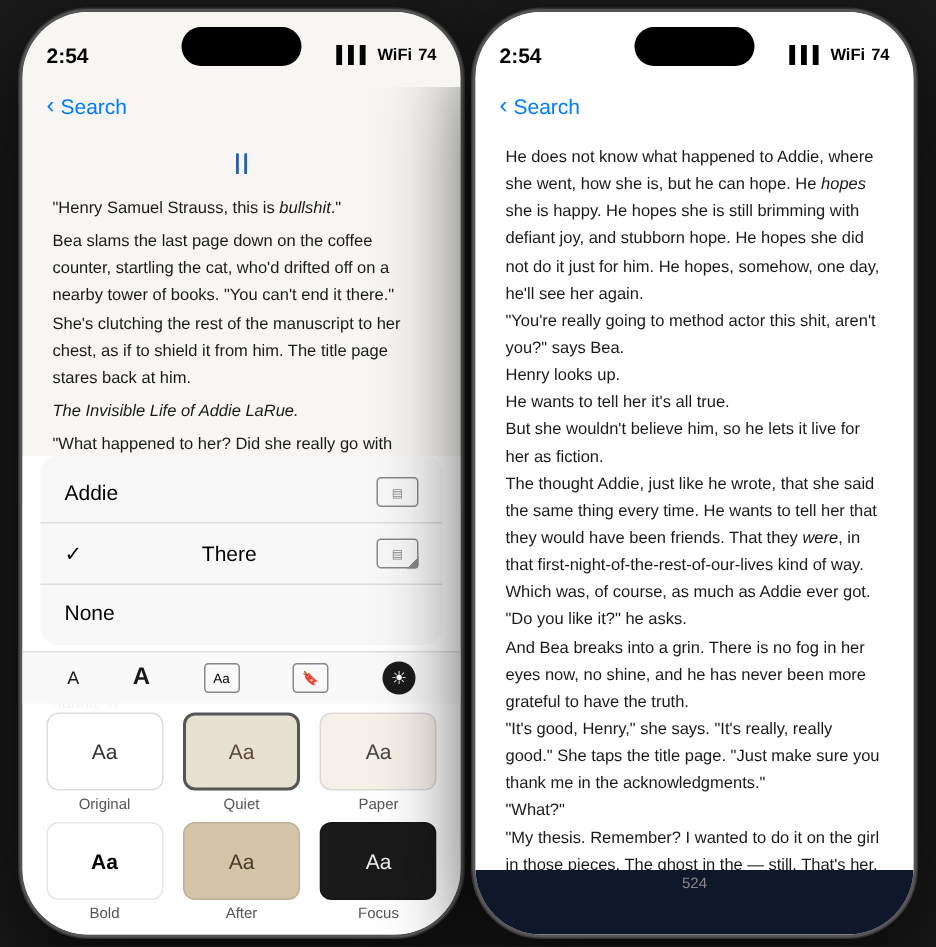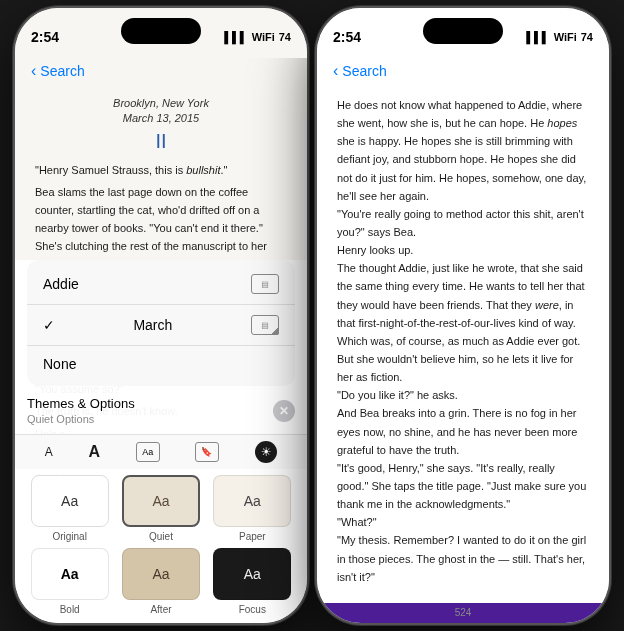--- a/index.html
+++ b/index.html
@@ -412,21 +412,20 @@
 
       <div class="nav-bar">
         <div class="nav-back">
           <span class="chevron">‹</span>
           <span>Search</span>
         </div>
       </div>
 
       <div class="book-content" style="position:relative; height:240px; overflow:hidden;">
         <div class="book-header">
-          <div class="location">Brooklyn, New York<br>March 13, 2015</div>
           <div class="chapter">II</div>
         </div>
         <div class="book-text">
           <p>"Henry Samuel Strauss, this is <em>bullshit</em>."</p>
           <p>Bea slams the last page down on the coffee counter, startling the cat, who'd drifted off on a nearby tower of books. "You can't end it there." She's clutching the rest of the manuscript to her chest, as if to shield it from him. The title page stares back at him.</p>
           <p><em>The Invisible Life of Addie LaRue.</em></p>
           <p>"What happened to her? Did she really go with Luc? After all that?"</p>
           <p>Henry shrugs. "I assume so."</p>
           <p>"You assume so?"</p>
           <p>The truth is, he doesn't know.</p>
@@ -442,37 +441,31 @@
 
         <div class="slide-menu">
           <div class="slide-menu-item">
             <span>Addie</span>
             <div class="menu-icon">
               <span style="font-size:8px; color:#888;">▤</span>
             </div>
           </div>
           <div class="slide-menu-item active">
             <span>✓</span>
-            <span>March</span>
+            <span>There</span>
             <div class="menu-icon curl">
               <span style="font-size:8px; color:#888;">▤</span>
             </div>
           </div>
           <div class="slide-menu-item">
             <span>None</span>
             <div style="width:28px"></div>
           </div>
         </div>
 
-        <div class="themes-section">
-          <div class="themes-header">
-            <span class="themes-title">Themes &amp; Options<br><span style="font-size:11px; color:#888; font-weight:400;">Quiet Options</span></span>
-            <div class="close-btn">✕</div>
-          </div>
-        </div>
 
         <div class="font-controls">
           <span class="font-btn" style="font-size:12px;">A</span>
           <span class="font-btn large" style="font-size:16px; font-weight:600;">A</span>
           <div class="font-icon">
             <span style="font-size:9px;">Aa</span>
           </div>
           <div class="font-icon">
             <span style="font-size:9px;">🔖</span>
           </div>
@@ -540,27 +533,28 @@
         <div class="nav-back">
           <span class="chevron">‹</span>
           <span>Search</span>
         </div>
       </div>
 
       <div class="right-phone book-content-right" style="background:#fff; padding:8px 20px; font-size:11px; line-height:1.65; color:#1a1a1a; flex:1; overflow:hidden;">
         <p>He does not know what happened to Addie, where she went, how she is, but he can hope. He <em>hopes</em> she is happy. He hopes she is still brimming with defiant joy, and stubborn hope. He hopes she did not do it just for him. He hopes, somehow, one day, he'll see her again.</p>
         <p>"You're really going to method actor this shit, aren't you?" says Bea.</p>
         <p>Henry looks up.</p>
+        <p>He wants to tell her it's all true.</p>
+        <p>But she wouldn't believe him, so he lets it live for her as fiction.</p>
         <p>The thought Addie, just like he wrote, that she said the same thing every time. He wants to tell her that they would have been friends. That they <em>were</em>, in that first-night-of-the-rest-of-our-lives kind of way. Which was, of course, as much as Addie ever got.</p>
-        <p>But she wouldn't believe him, so he lets it live for her as fiction.</p>
         <p>"Do you like it?" he asks.</p>
         <p>And Bea breaks into a grin. There is no fog in her eyes now, no shine, and he has never been more grateful to have the truth.</p>
         <p>"It's good, Henry," she says. "It's really, really good." She taps the title page. "Just make sure you thank me in the acknowledgments."</p>
         <p>"What?"</p>
         <p>"My thesis. Remember? I wanted to do it on the girl in those pieces. The ghost in the — still. That's her, isn't it?"</p>
 
       </div>
 
-      <div class="page-num" style="background:#4c1d95; padding:4px 0 5px;">524</div>
+      <div class="page-num" style="background:#0f172a; padding:4px 0 28px;">524</div>
     </div>
   </div>
 
 </div>
 
 </body></html>

